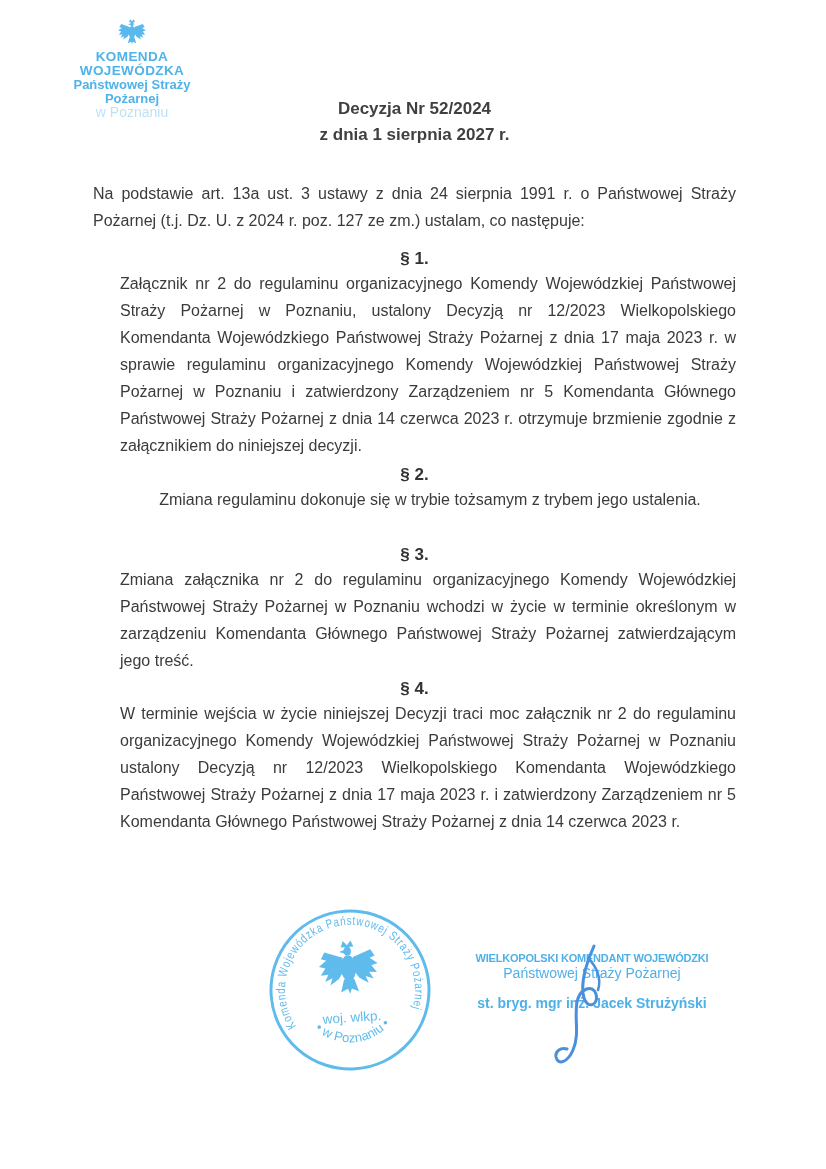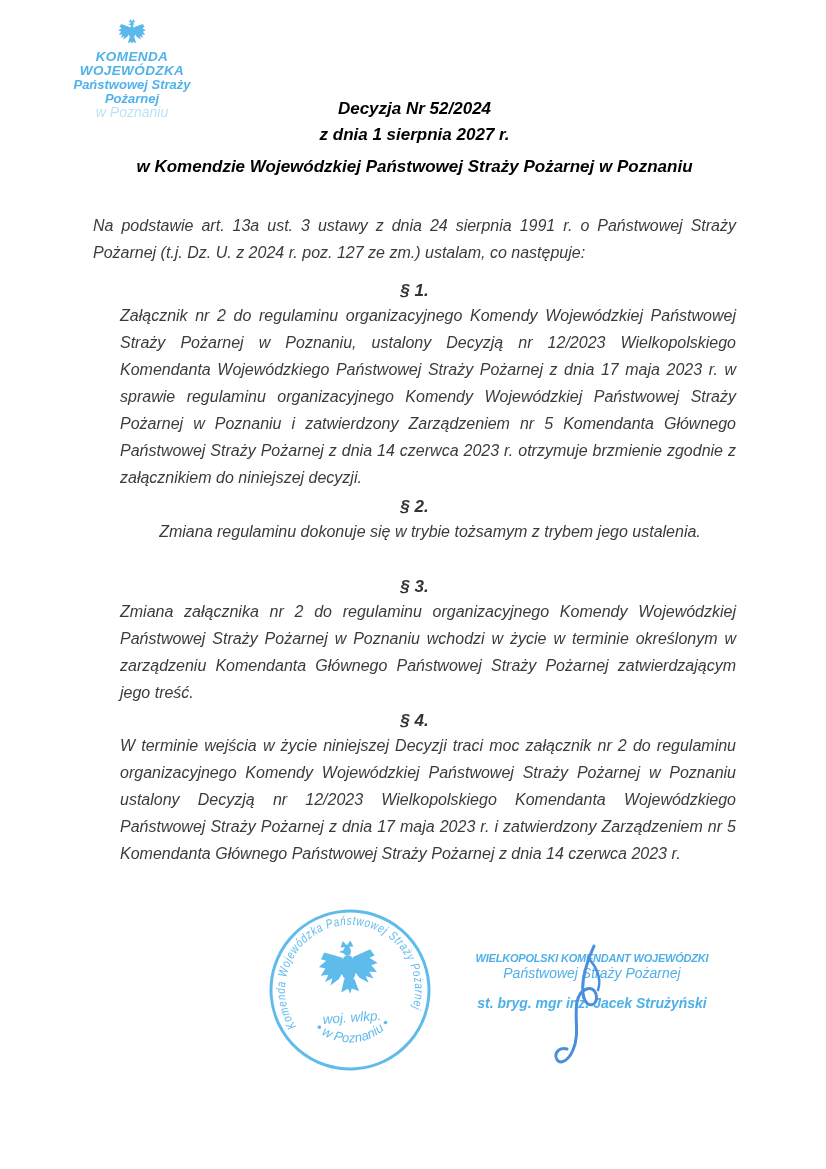--- a/index.html
+++ b/index.html
@@ -1,28 +1,28 @@
 <!DOCTYPE html>
 <html><head>
 <meta charset="utf-8">
 <style>
   html,body{margin:0;padding:0;background:#ffffff;}
   .page{
     position:relative;width:826px;height:1169px;background:#ffffff;overflow:hidden;
-    font-family:"Liberation Sans", sans-serif;color:#3b3b3d;font-style:italic;
+    font-family:"Liberation Sans", sans-serif;color:#3b3b3d;
   }
   
   .logo{position:absolute;left:46px;top:18px;width:172px;text-align:center;color:#4fb3ea;}
   .logo .eagle{display:block;margin:0 auto;width:32px;height:30px;color:#5ab8ec;}
   .logo-l1{font-size:13.5px;font-weight:bold;letter-spacing:.4px;line-height:14px;margin-top:2px;}
   .logo-l2{font-size:13px;font-weight:bold;line-height:14px;}
   .logo-l3{font-size:14px;opacity:.38;line-height:13px;}
   
   .doc{position:absolute;left:93px;top:96px;width:643px;font-size:16px;line-height:27px;}
-  .title,.subject{text-align:center;font-weight:bold;font-size:17px;line-height:26px;color:#000000;}
+  .title,.subject{text-align:center;font-weight:bold;font-size:17px;line-height:26px;color:#404040;}
   .subject{margin-top:6px;}
   .preamble{margin-top:32px;text-align:justify;}
   .sec-head{text-align:center;font-weight:bold;font-size:17px;line-height:22px;color:#333335;}
   .sec-body{text-align:justify;margin-left:27px;}
   .sec-body.left{text-align:center;text-indent:4px;}
   .mh1{margin-top:14px;} .mh2{margin-top:5px;} .mh3{margin-top:31px;} .mh4{margin-top:4px;}
   
   .round-stamp{position:absolute;left:266px;top:906px;width:168px;height:168px;transform:rotate(-4deg);opacity:.88;}
   .round-stamp text{font-family:"Liberation Sans", sans-serif;fill:#49b2ea;}
   
@@ -59,21 +59,20 @@
     <div class="logo-l2">Państwowej Straży Pożarnej</div>
     <div class="logo-l3">w Poznaniu</div>
   </div>
 
   <div class="doc">
     <div class="title">
       <div>Decyzja Nr 52/2024</div>
       <div>z dnia 1 sierpnia 2027 r.</div>
     </div>
     <div class="subject">
-      <div>w Komendzie Wojewódzkiej Państwowej Straży Pożarnej w Poznaniu</div>
     </div>
 
     <div class="preamble">Na podstawie art. 13a ust. 3 ustawy z dnia 24 sierpnia 1991 r. o Państwowej Straży Pożarnej (t.j. Dz. U. z 2024 r. poz. 127 ze zm.) ustalam, co następuje:</div>
 
     <div class="sec-head mh1">§ 1.</div>
     <div class="sec-body">Załącznik nr 2 do regulaminu organizacyjnego Komendy Wojewódzkiej Państwowej Straży Pożarnej w Poznaniu, ustalony Decyzją nr 12/2023 Wielkopolskiego Komendanta Wojewódzkiego Państwowej Straży Pożarnej z dnia 17 maja 2023 r. w sprawie regulaminu organizacyjnego Komendy Wojewódzkiej Państwowej Straży Pożarnej w Poznaniu i zatwierdzony Zarządzeniem nr 5 Komendanta Głównego Państwowej Straży Pożarnej z dnia 14 czerwca 2023 r. otrzymuje brzmienie zgodnie z załącznikiem do niniejszej decyzji.</div>
 
     <div class="sec-head mh2">§ 2.</div>
     <div class="sec-body left">Zmiana regulaminu dokonuje się w trybie tożsamym z trybem jego ustalenia.</div>
 

